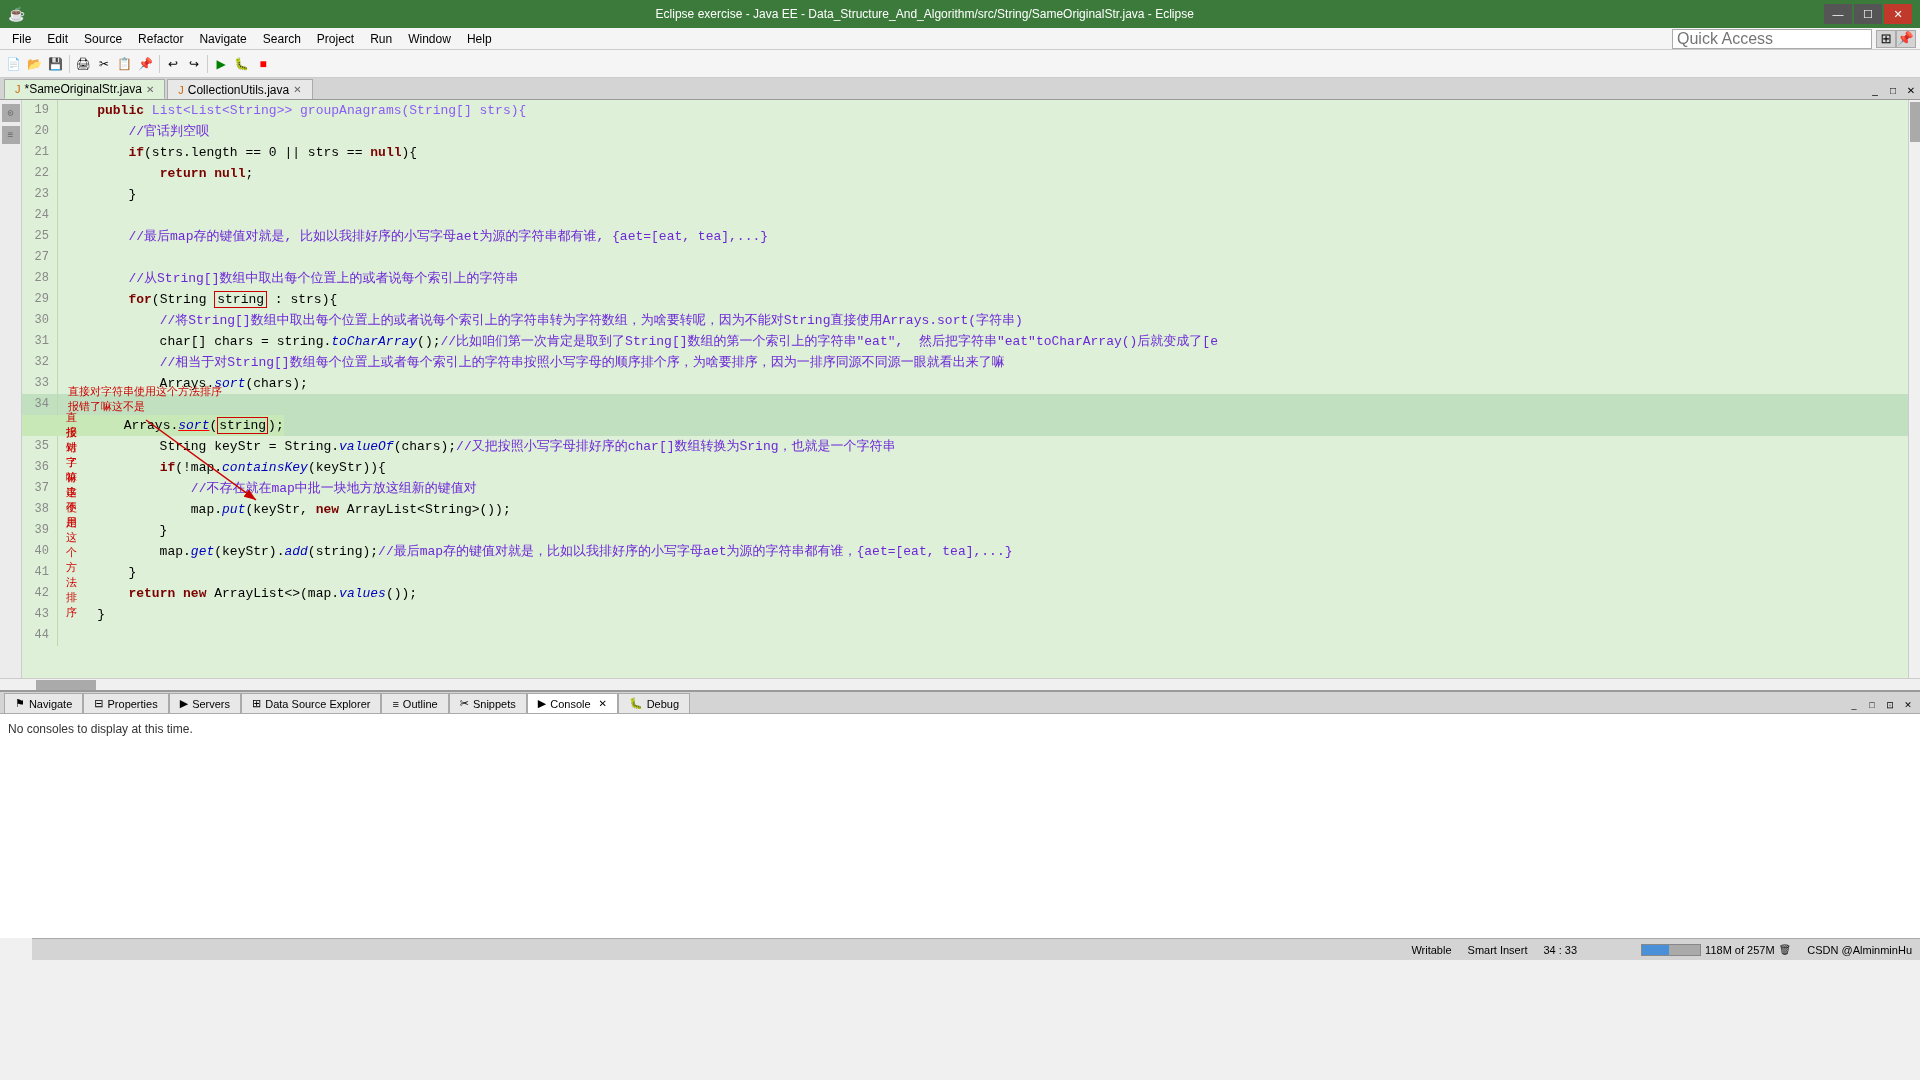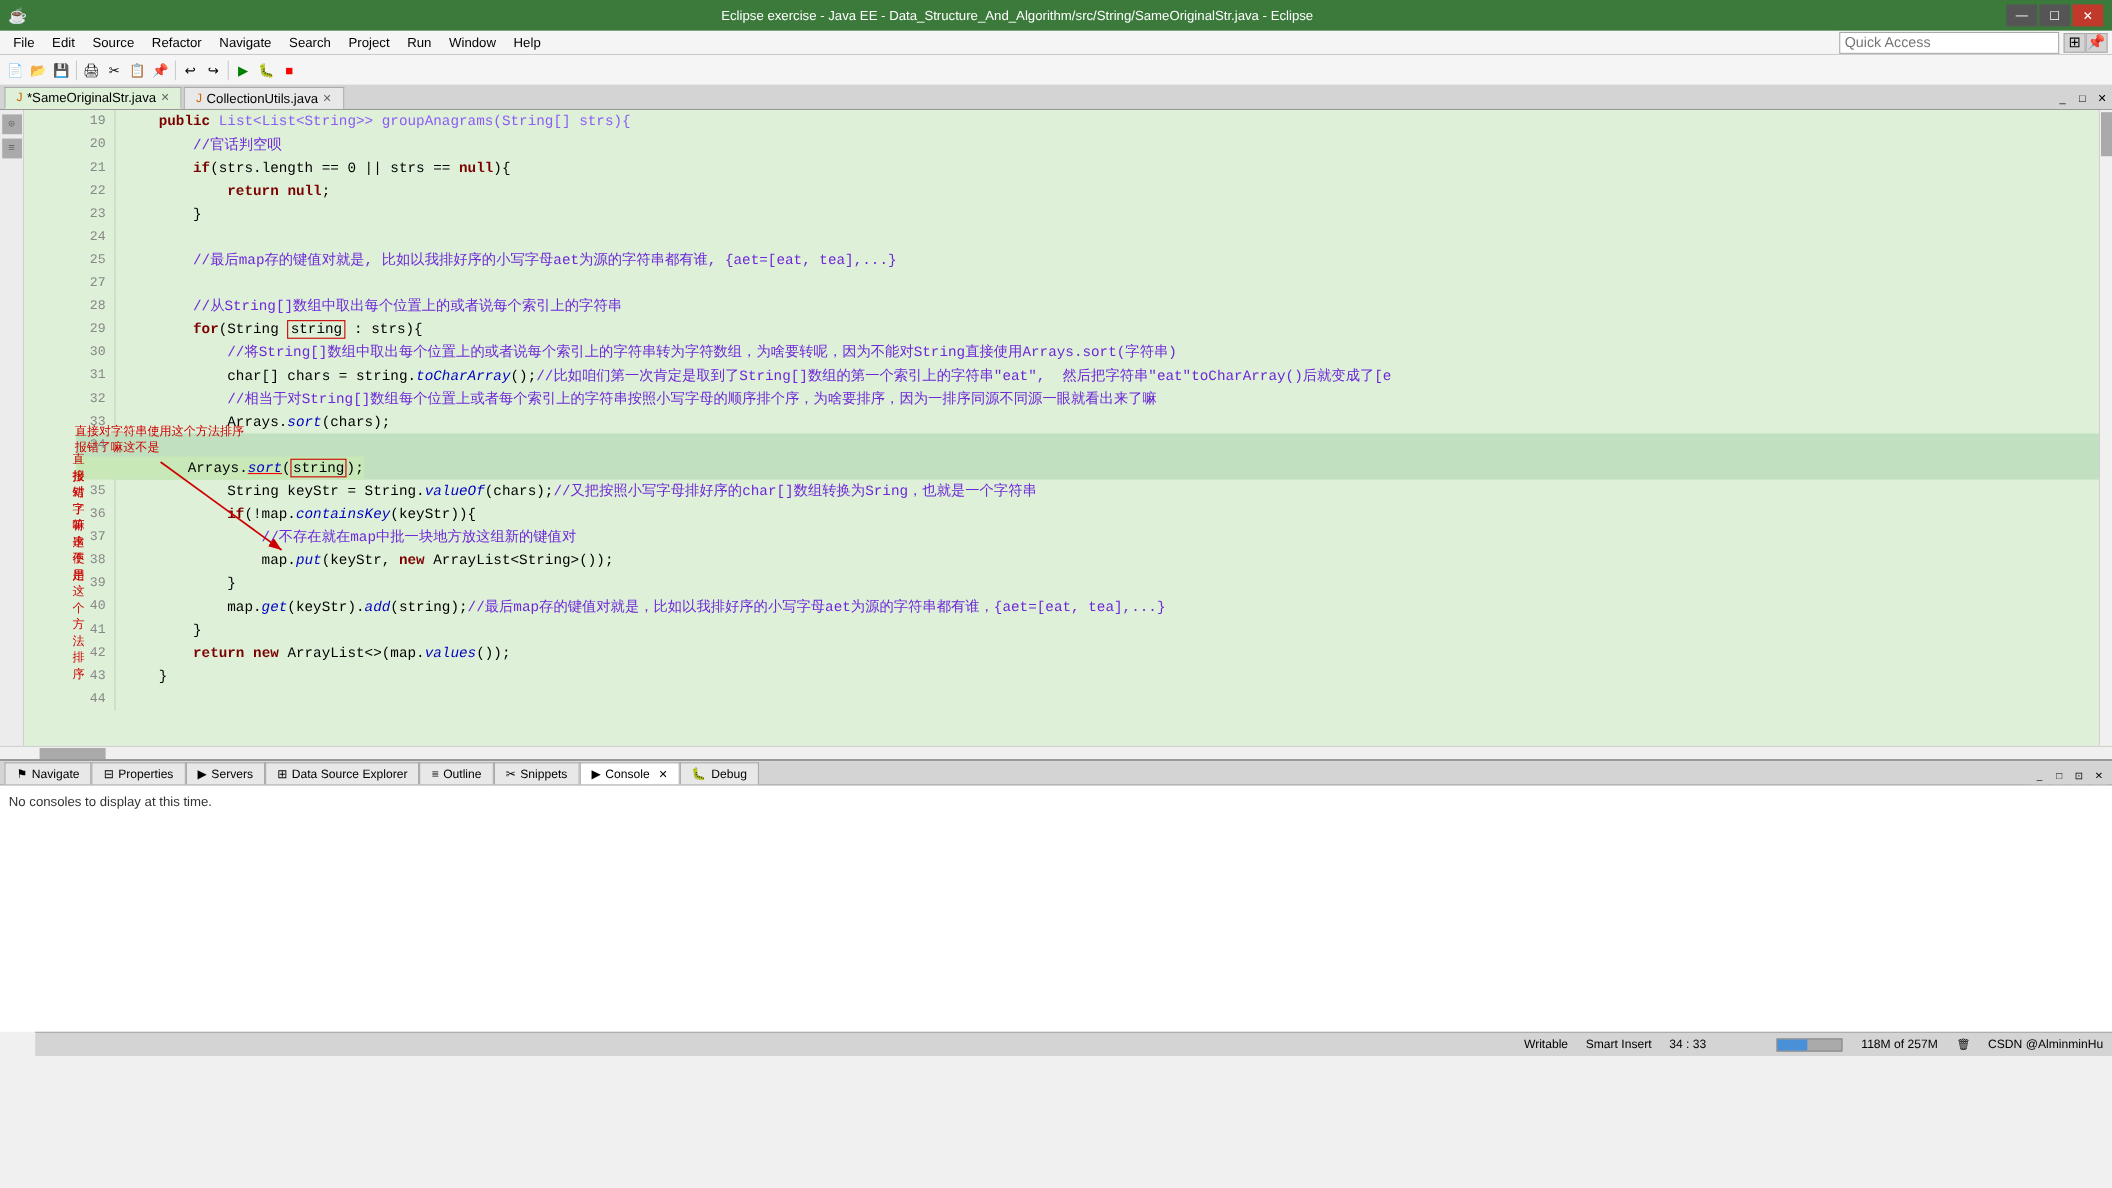--- a/index.html
+++ b/index.html
@@ -36,21 +36,21 @@
       background: #f5f5f5;
       height: 28px;
       display: flex;
       align-items: center;
       border-bottom: 1px solid #ccc;
       padding: 0 4px;
       gap: 2px;
     }
     .tb-btn { width: 20px; height: 20px; background: transparent; border: 1px solid transparent; cursor: pointer; font-size: 12px; display: flex; align-items: center; justify-content: center; }
     .tb-sep { width: 1px; height: 18px; background: #ccc; margin: 0 2px; }
-    .quick-access-box { margin-left: auto; background: white; border: 1px solid #aaa; height: 20px; width: 200px; padding: 0 4px; font-size: 13px; font-family: Arial; }
+    .quick-access-box { margin-left: auto; background: white; border: 1px solid #aaa; height: 20px; width: 200px; padding: 0 4px; font-size: 16px; font-family: Arial; }
 
     
     #tab-bar {
       background: #d4d4d4;
       height: 22px;
       display: flex;
       align-items: flex-end;
       border-bottom: 1px solid #999;
       padding-left: 4px;
       font-family: Arial, sans-serif;
@@ -83,21 +83,20 @@
       gap: 4px;
     }
     .left-icon { width: 18px; height: 18px; background: #aaa; font-size: 10px; display: flex; align-items: center; justify-content: center; cursor: pointer; }
 
     
     #code-editor {
       flex: 1;
       background: #dff0d8;
       overflow: hidden;
       position: relative;
-      padding-left: 47px;
     }
     #code-content {
       padding: 0;
       height: 100%;
       overflow: auto;
     }
     .code-line {
       display: flex;
       align-items: flex-start;
       min-height: 21px;
@@ -469,21 +468,21 @@
 
   <div id="bottom-content">
     <span>No consoles to display at this time.</span>
   </div>
 </div>
 
 <div id="status-bar" style="height:22px;background:#d4d4d4;border-top:1px solid #aaa;display:flex;justify-content:flex-end;padding:0 8px;font-family:Arial;font-size:11px;gap:16px;margin-left:32px;">
   <span>Writable</span>
   <span>Smart Insert</span>
   <span>34 : 33</span>
-  <div style="display:flex;align-items:center;gap:17px;padding-left:48px;">
+  <div style="display:flex;align-items:center;gap:4px;padding-left:48px;">
     <div style="width:60px;height:12px;background:#aaa;border:1px solid #888;position:relative;">
       <div style="width:46%;height:100%;background:#4a90d9;"></div>
     </div>
     <span>118M of 257M</span>
     <span style="font-size:10px;">🗑</span>
   </div>
   <span>CSDN @AlminminHu</span>
 </div>
 
 </body></html>

